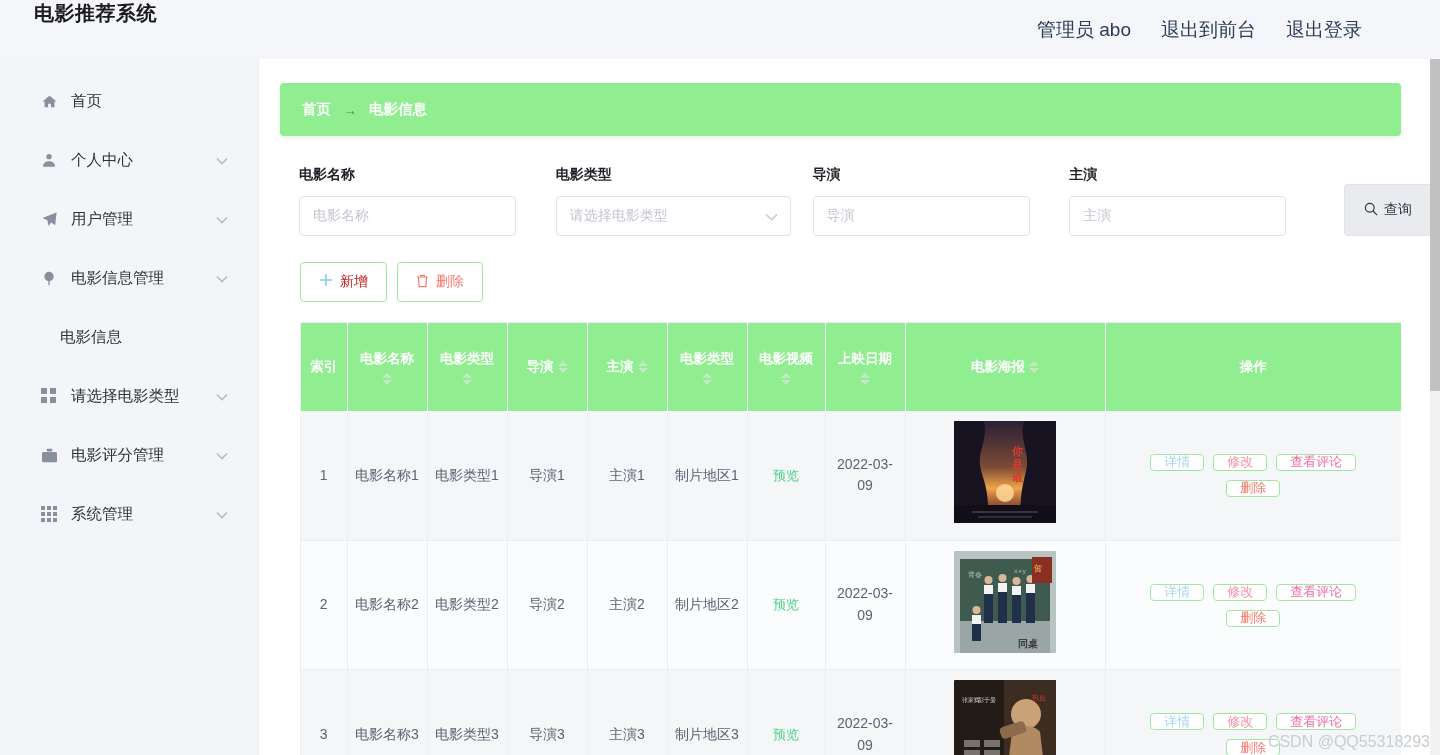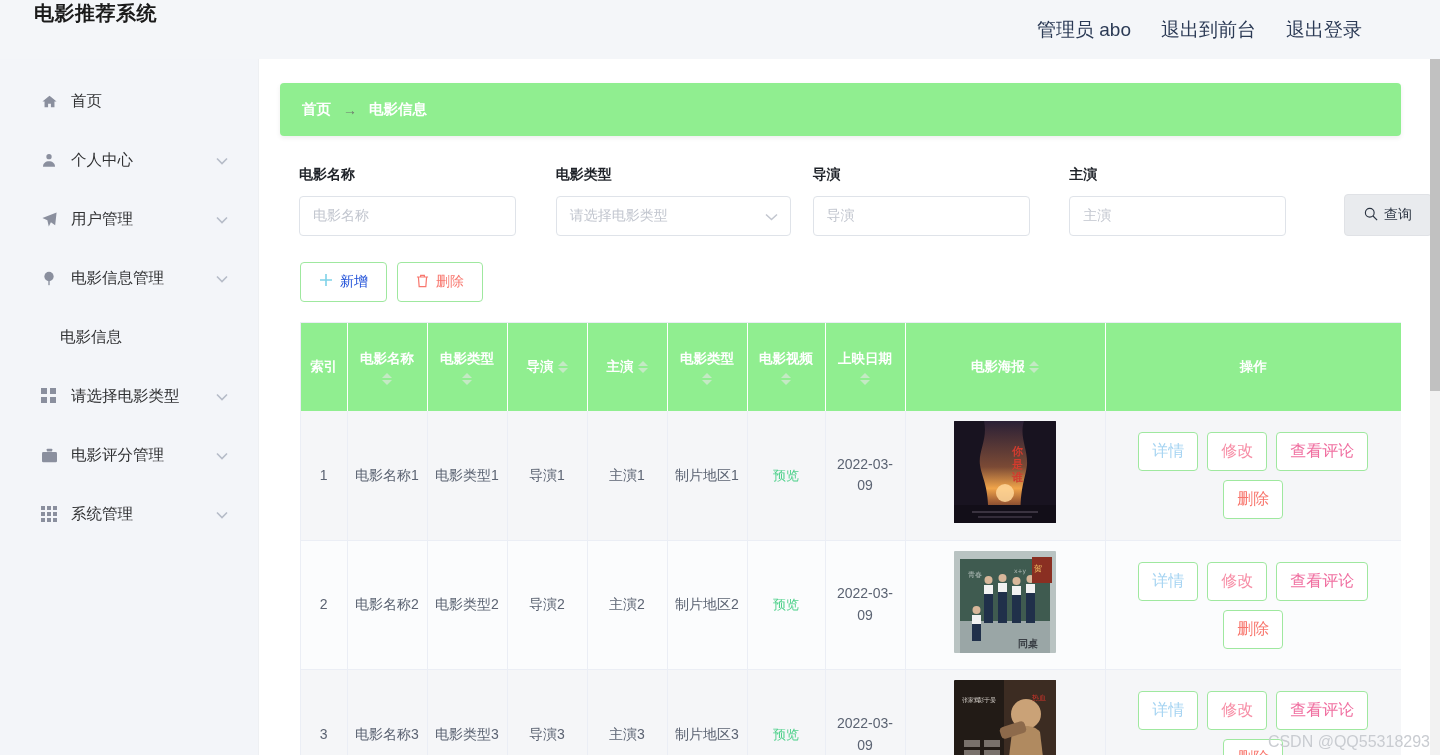--- a/index.html
+++ b/index.html
@@ -107,37 +107,37 @@
   .f-select {
     width: 235px; height: 40px;
     border: 1px solid #dfe3e9; border-radius: 4px;
     background: #fff;
     display: flex; align-items: center; justify-content: space-between;
     padding: 0 12px 0 13px;
     font-size: 14px; color: #c2c6cf;
     cursor: pointer;
   }
   .search-btn {
-    height: 42px; min-width: 88px;
+    height: 52px; min-width: 88px;
     background: #e9ebee; border: 1px solid #e0e2e6; border-radius: 4px;
     display: flex; align-items: center; justify-content: center; gap: 6px;
     font-size: 14px; color: #2b3442;
     cursor: pointer;
     margin-left: 18px;
   }
 
   
   .btn-row { display: flex; margin: 26px 0 0 41px; }
   .tbtn {
     height: 40px; padding: 0 18px;
     border: 1px solid #9fe89f; border-radius: 4px; background: #fff;
     display: flex; align-items: center; justify-content: center; gap: 7px;
     font-size: 14px; cursor: pointer;
   }
-  .tbtn.add { color: #1d4ed8; margin-right: 10px; }
+  .tbtn.add { color: #b91c1c; margin-right: 10px; }
   .tbtn.add .tb-icon { color: #7fd2e8; font-size: 16px; }
   .tbtn.del { color: #f8776e; }
   .tbtn.del .tb-icon { color: #f8776e; font-size: 14px; }
 
   
   .tbl-wrap {
     margin: 20px 31px 0 41px;
     border: 1px solid #ebeef5;
     border-bottom: none;
   }
@@ -179,24 +179,24 @@
   .preview-link { color: #4fd18b; font-size: 13px; cursor: pointer; }
 
   .poster {
     width: 102px; height: 102px; display: inline-block;
     border-radius: 1px; overflow: hidden; position: relative;
   }
   .poster svg { display: block; }
 
   .ops { display: flex; flex-wrap: wrap; justify-content: center; gap: 9px; padding: 2px 10px; }
   .opbtn {
-    height: 39px; padding: 0 13px;
+    height: 17px; padding: 0 13px;
     border: 1px solid #9fe89f; border-radius: 4px; background: #fff;
     display: flex; align-items: center; justify-content: center;
-    font-size: 16px; cursor: pointer; white-space: nowrap;
+    font-size: 13px; cursor: pointer; white-space: nowrap;
   }
   .opbtn.detail { color: #a6d4f2; }
   .opbtn.edit   { color: #f78fa7; }
   .opbtn.reviews{ color: #f06fa0; }
   .opbtn.remove { color: #f8776e; }
 
   
   .vscroll {
     position: absolute; top: 59px; right: 0; width: 10px; height: 696px;
     background: #f2f2f2; z-index: 6;

